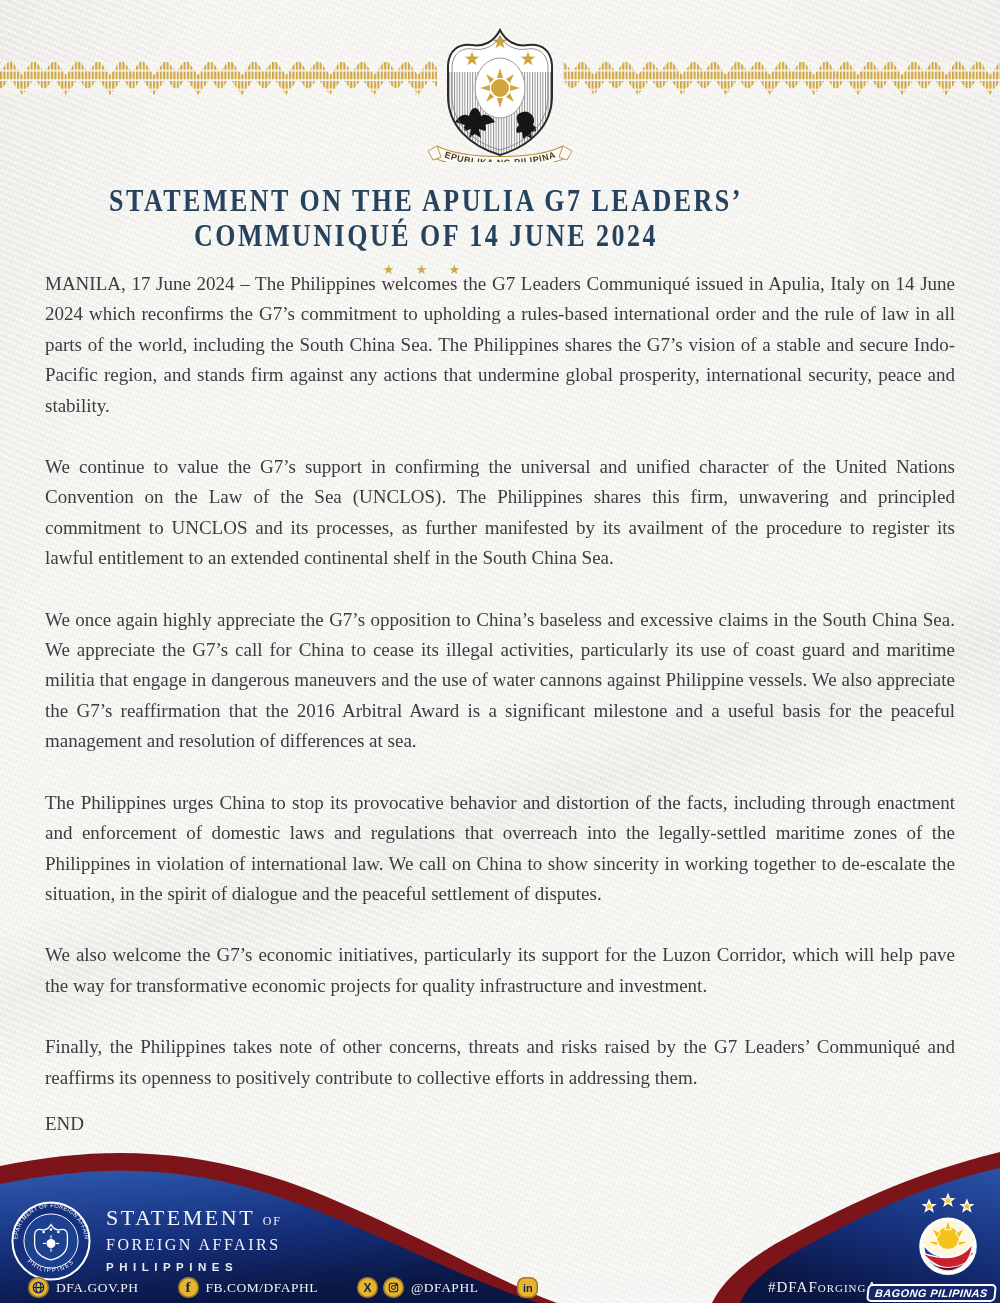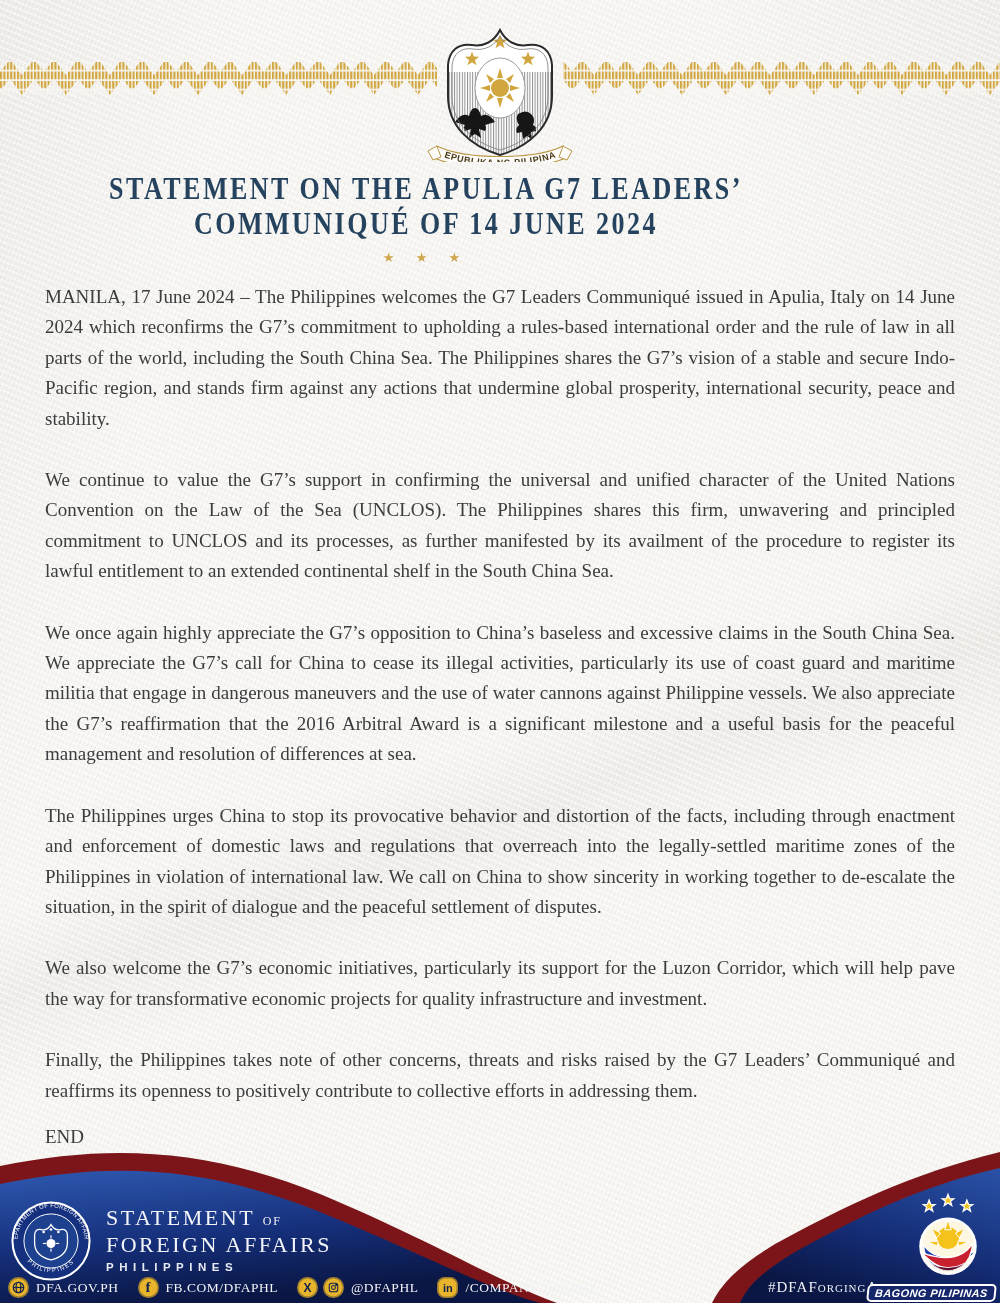--- a/index.html
+++ b/index.html
@@ -10,43 +10,43 @@
     background:
       repeating-linear-gradient(112deg, rgba(120,115,105,0.05) 0 1px, transparent 1px 4px),
       repeating-linear-gradient(22deg, rgba(255,255,255,0.5) 0 2px, transparent 2px 6px),
       linear-gradient(105deg, rgba(190,185,175,0.16) 0%, transparent 18%),
       linear-gradient(255deg, rgba(190,185,175,0.14) 0%, transparent 22%),
       linear-gradient(160deg, transparent 55%, rgba(200,196,188,0.18) 60%, transparent 66%);
   }
   .deco-band{position:absolute;left:0;top:62px;width:1000px;height:33px;}
   .coat-of-arms{position:absolute;left:415px;top:20px;width:170px;height:142px;}
 
-  .title-block{position:absolute;top:168px;left:0;width:852px;text-align:center;color:#25435f;}
+  .title-block{position:absolute;top:180px;left:0;width:852px;text-align:center;color:#25435f;}
   .title-line{font-size:26px;font-weight:600;letter-spacing:2.5px;line-height:35px;
               transform:scaleY(1.18);transform-origin:center top;}
   .title-stars{margin-top:12px;color:#cfa64b;font-size:13px;letter-spacing:9px;}
 
-  .body-text{position:absolute;top:282px;left:45px;width:910px;color:#3c3c3e;
+  .body-text{position:absolute;top:269px;left:45px;width:910px;color:#3c3c3e;
              font-size:19px;line-height:30.4px;text-align:justify;}
   .body-text p{margin:0 0 31px 0;}
   .body-text p.last{margin-bottom:16px;}
   .end-mark{margin-top:12px;}
 
   
   .footer{position:absolute;left:0;bottom:0;width:1000px;height:163px;}
   .footer-waves{position:absolute;inset:0;}
   .dfa-seal{position:absolute;left:10px;top:60px;width:82px;height:82px;}
   .agency{position:absolute;left:106px;top:66px;color:#f3f4f8;}
   .agency .l1{font-size:22px;letter-spacing:2.5px;line-height:24px;}
   .agency .l1 .of{font-size:12px;letter-spacing:2px;}
-  .agency .l2{font-size:22px;letter-spacing:2.5px;line-height:24px;text-align:right;}
+  .agency .l2{font-size:16px;letter-spacing:2.5px;line-height:24px;}
   .agency .l3{font-family:"Liberation Sans",sans-serif;font-size:11.5px;font-weight:bold;
               letter-spacing:5.5px;margin-top:4px;color:#e9ebf4;}
   .social-bar{position:absolute;left:8px;bottom:5px;display:flex;align-items:center;gap:19px;}
-  .social-item{display:flex;align-items:center;gap:7px;}
+  .social-item{display:flex;align-items:center;gap:7px;margin-left:20px;}
   .social-icons-pair{display:flex;align-items:center;gap:5px;}
   .icon-circle{width:21px;height:21px;border-radius:50%;background:#e8b42c;color:#13234f;
                display:flex;align-items:center;justify-content:center;flex:0 0 auto;
                font-family:"Liberation Sans",sans-serif;font-weight:bold;box-shadow:0 0 0 1.5px rgba(10,20,60,.35) inset;}
   .icon-circle.fb{font-family:"Liberation Serif",serif;font-size:15px;}
   .icon-circle.x{font-size:12px;}
   .icon-circle.li{font-size:11px;font-style:normal;border-radius:8px;}
   .social-label{color:#f2f3f7;font-size:13.5px;letter-spacing:0.5px;}
   .hashtag{position:absolute;left:768px;bottom:7px;color:#eef0f6;font-size:15px;
            font-variant:small-caps;letter-spacing:1px;}

